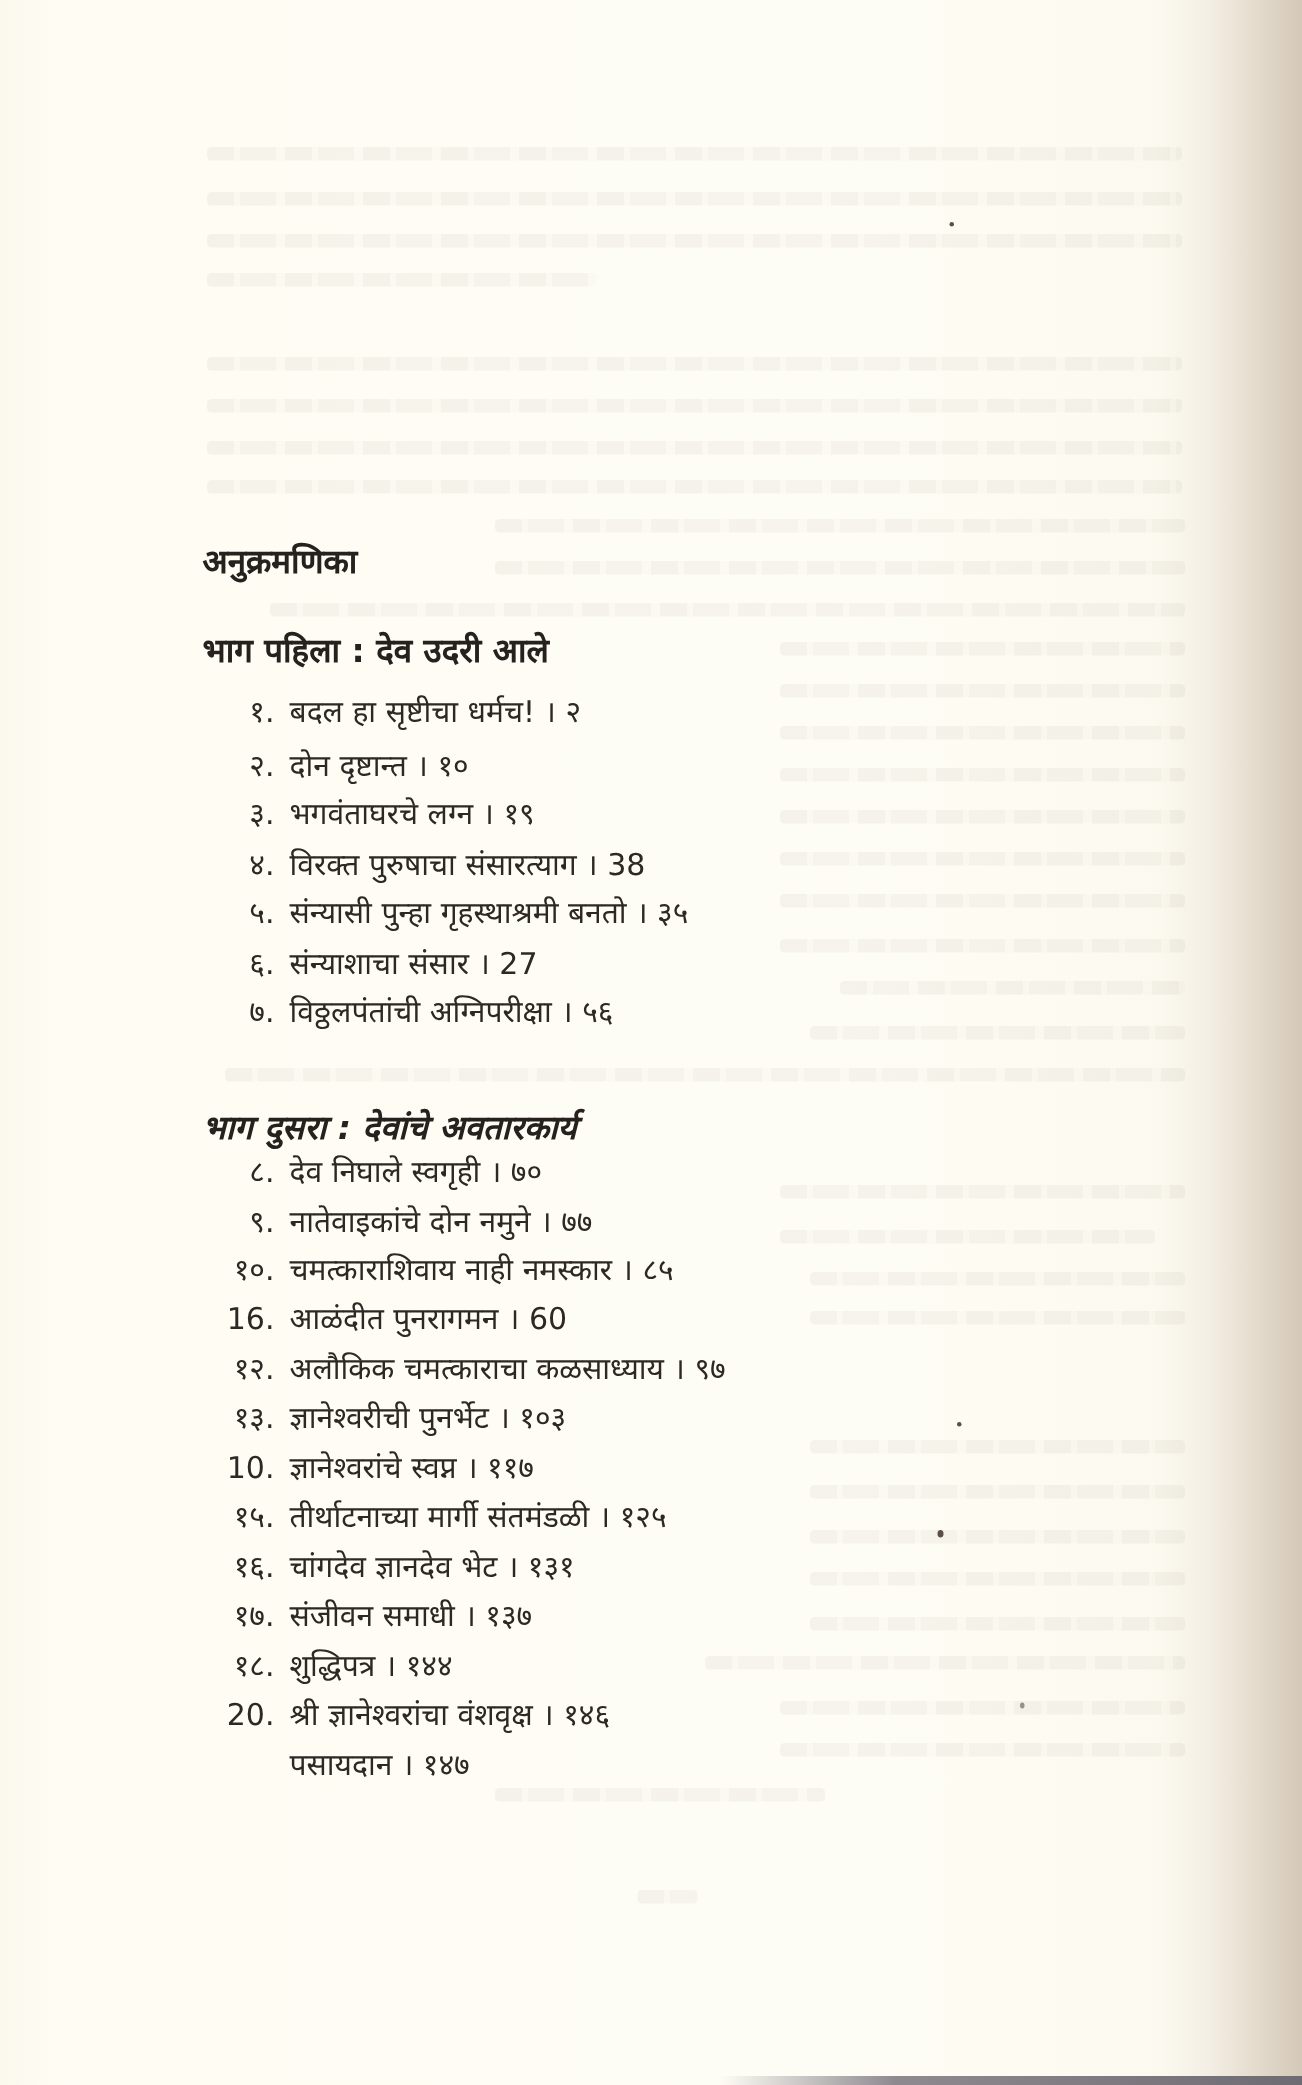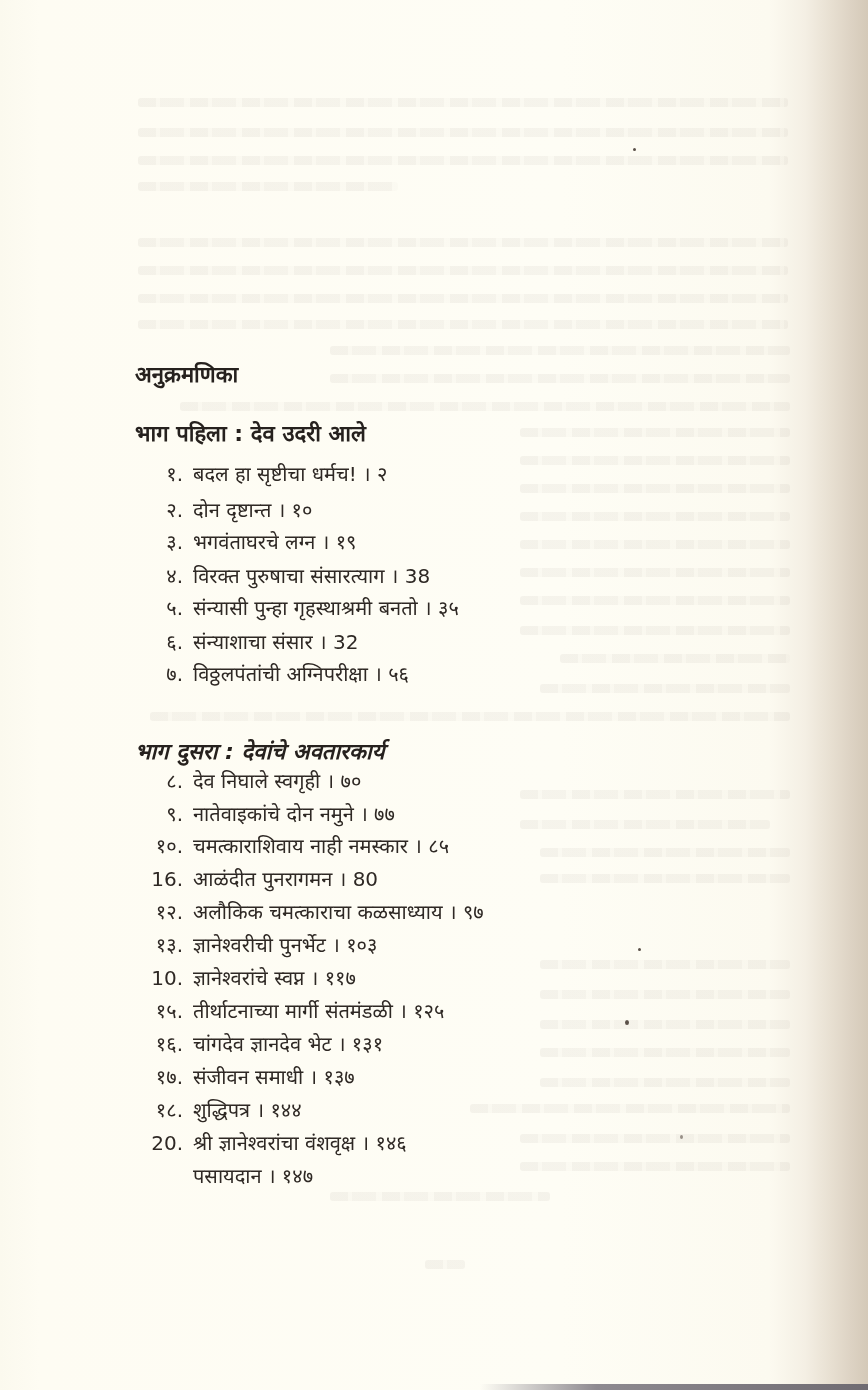--- a/index.html
+++ b/index.html
@@ -152,21 +152,21 @@
     <div class="entry" style="top:560px;">
       <span class="num">४.</span>
       <span class="title">विरक्त पुरुषाचा संसारत्याग । 38</span>
     </div>
     <div class="entry" style="top:592px;">
       <span class="num">५.</span>
       <span class="title">संन्यासी पुन्हा गृहस्थाश्रमी बनतो । ३५</span>
     </div>
     <div class="entry" style="top:626px;">
       <span class="num">६.</span>
-      <span class="title">संन्याशाचा संसार । 32</span>
+      <span class="title">संन्याशाचा संसार । 27</span>
     </div>
     <div class="entry" style="top:658px;">
       <span class="num">७.</span>
       <span class="title">विठ्ठलपंतांची अग्निपरीक्षा । ५६</span>
     </div>
 
     <div class="part-heading" style="top:735px;font-style:italic;">भाग दुसरा : देवांचे अवतारकार्य</div>
 
     <div class="entry" style="top:765px;">
       <span class="num">८.</span>
@@ -175,21 +175,21 @@
     <div class="entry" style="top:798px;">
       <span class="num">९.</span>
       <span class="title">नातेवाइकांचे दोन नमुने । ७७</span>
     </div>
     <div class="entry" style="top:830px;">
       <span class="num">१०.</span>
       <span class="title">चमत्काराशिवाय नाही नमस्कार । ८५</span>
     </div>
     <div class="entry" style="top:863px;">
       <span class="num">16.</span>
-      <span class="title">आळंदीत पुनरागमन । 80</span>
+      <span class="title">आळंदीत पुनरागमन । 60</span>
     </div>
     <div class="entry" style="top:896px;">
       <span class="num">१२.</span>
       <span class="title">अलौकिक चमत्काराचा कळसाध्याय । ९७</span>
     </div>
     <div class="entry" style="top:929px;">
       <span class="num">१३.</span>
       <span class="title">ज्ञानेश्वरीची पुनर्भेट । १०३</span>
     </div>
     <div class="entry" style="top:962px;">

